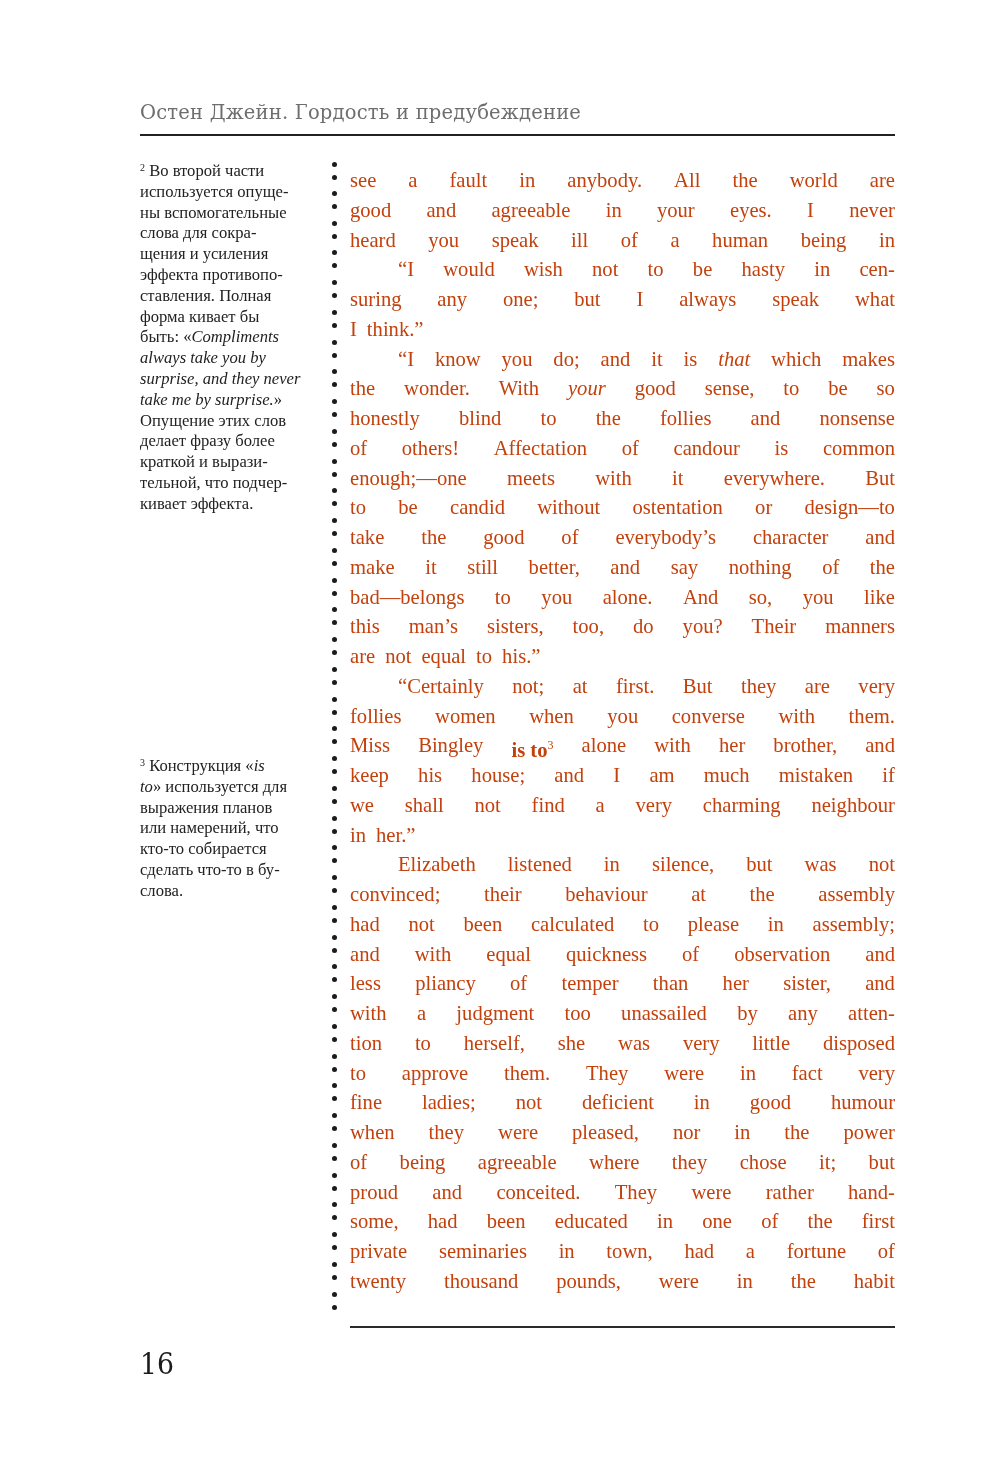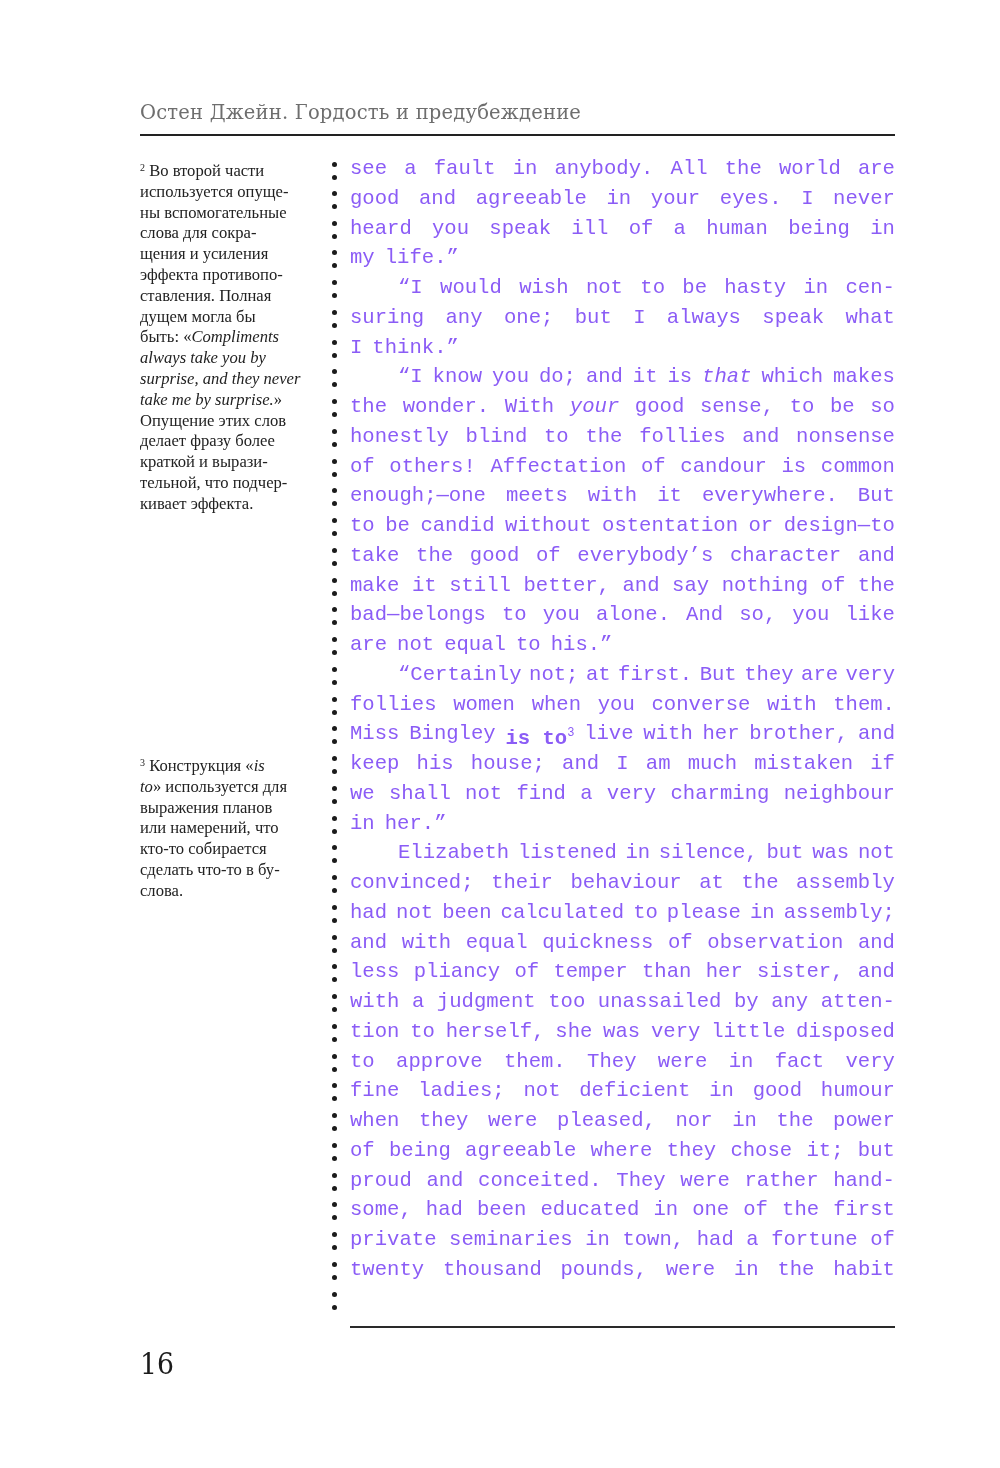--- a/index.html
+++ b/index.html
@@ -16,22 +16,22 @@
     .note p { margin: 0; white-space: nowrap; }
     .note sup { font-size: 10px; vertical-align: 5px; }
     .note i { font-style: italic; }
     #note2 { top: 158px; }
     #note3 { top: 753px; }
 
     .dots { position: absolute; left: 328px; top: 155px; width: 14px; height: 1160px; }
     .dots span { display: block; width: 5px; height: 5px; border-radius: 50%; background: #1b1b1b; margin: 0 0 0 4px; }
 
     .main-text {
-      position: absolute; left: 350px; top: 154px; width: 545px;
-      font-family: Liberation Mono, monospace; font-size: 20.6px; line-height: 29.75px; color: #8b5cf6;
+      position: absolute; left: 350px; top: 166px; width: 545px;
+      font-family: Liberation Serif, serif; font-size: 20.6px; line-height: 29.75px; color: #c2410c;
     }
     .line { display: block; text-align: justify; text-align-last: justify; white-space: nowrap; height: 29.75px; overflow: visible; }
     .line .w-wrap { display: flex; justify-content: space-between; width: 545px; }
     .line.last .w-wrap { justify-content: flex-start; gap: 10px; }
     .line.indent .w-wrap { padding-left: 48px; width: 497px; }
     .main-text i { font-style: italic; }
     .main-text b { font-weight: bold; }
     .main-text sup { font-size: 12px; vertical-align: 8px; }
 
     .foot-rule { position: absolute; left: 350px; top: 1326px; width: 545px; height: 2px; background: #2a2a2a; }
@@ -45,21 +45,21 @@
 
 <div class="margin-notes" id="note2">
   <div class="note">
     <p><sup>2</sup> <span>Во второй части</span></p>
     <p>используется опуще-</p>
     <p>ны вспомогательные</p>
     <p>слова для сокра-</p>
     <p>щения и усиления</p>
     <p>эффекта противопо-</p>
     <p>ставления. Полная</p>
-    <p>дущем могла бы</p>
+    <p>форма кивает бы</p>
     <p><span>быть: «</span><i>Compliments</i></p>
     <p><i>always take you by</i></p>
     <p><i>surprise, and they never</i></p>
     <p><i>take me by surprise.</i><span>»</span></p>
     <p>Опущение этих слов</p>
     <p>делает фразу более</p>
     <p>краткой и вырази-</p>
     <p>тельной, что подчер-</p>
     <p>кивает эффекта.</p>
   </div>
@@ -229,26 +229,20 @@
         <span>you</span>
         <span>speak</span>
         <span>ill</span>
         <span>of</span>
         <span>a</span>
         <span>human</span>
         <span>being</span>
         <span>in</span>
       </div>
     </div>
-    <div class="line last">
-      <div class="w-wrap">
-        <span>my</span>
-        <span>life.”</span>
-      </div>
-    </div>
     <div class="line indent">
       <div class="w-wrap">
         <span>“I</span>
         <span>would</span>
         <span>wish</span>
         <span>not</span>
         <span>to</span>
         <span>be</span>
         <span>hasty</span>
         <span>in</span>
@@ -372,20 +366,32 @@
         <span>bad—belongs</span>
         <span>to</span>
         <span>you</span>
         <span>alone.</span>
         <span>And</span>
         <span>so,</span>
         <span>you</span>
         <span>like</span>
       </div>
     </div>
+    <div class="line">
+      <div class="w-wrap">
+        <span>this</span>
+        <span>man’s</span>
+        <span>sisters,</span>
+        <span>too,</span>
+        <span>do</span>
+        <span>you?</span>
+        <span>Their</span>
+        <span>manners</span>
+      </div>
+    </div>
     <div class="line last">
       <div class="w-wrap">
         <span>are</span>
         <span>not</span>
         <span>equal</span>
         <span>to</span>
         <span>his.”</span>
       </div>
     </div>
     <div class="line indent">
@@ -409,21 +415,21 @@
         <span>converse</span>
         <span>with</span>
         <span>them.</span>
       </div>
     </div>
     <div class="line">
       <div class="w-wrap">
         <span>Miss</span>
         <span>Bingley</span>
         <span><b>is to</b><sup>3</sup></span>
-        <span>live</span>
+        <span>alone</span>
         <span>with</span>
         <span>her</span>
         <span>brother,</span>
         <span>and</span>
       </div>
     </div>
     <div class="line">
       <div class="w-wrap">
         <span>keep</span>
         <span>his</span>

